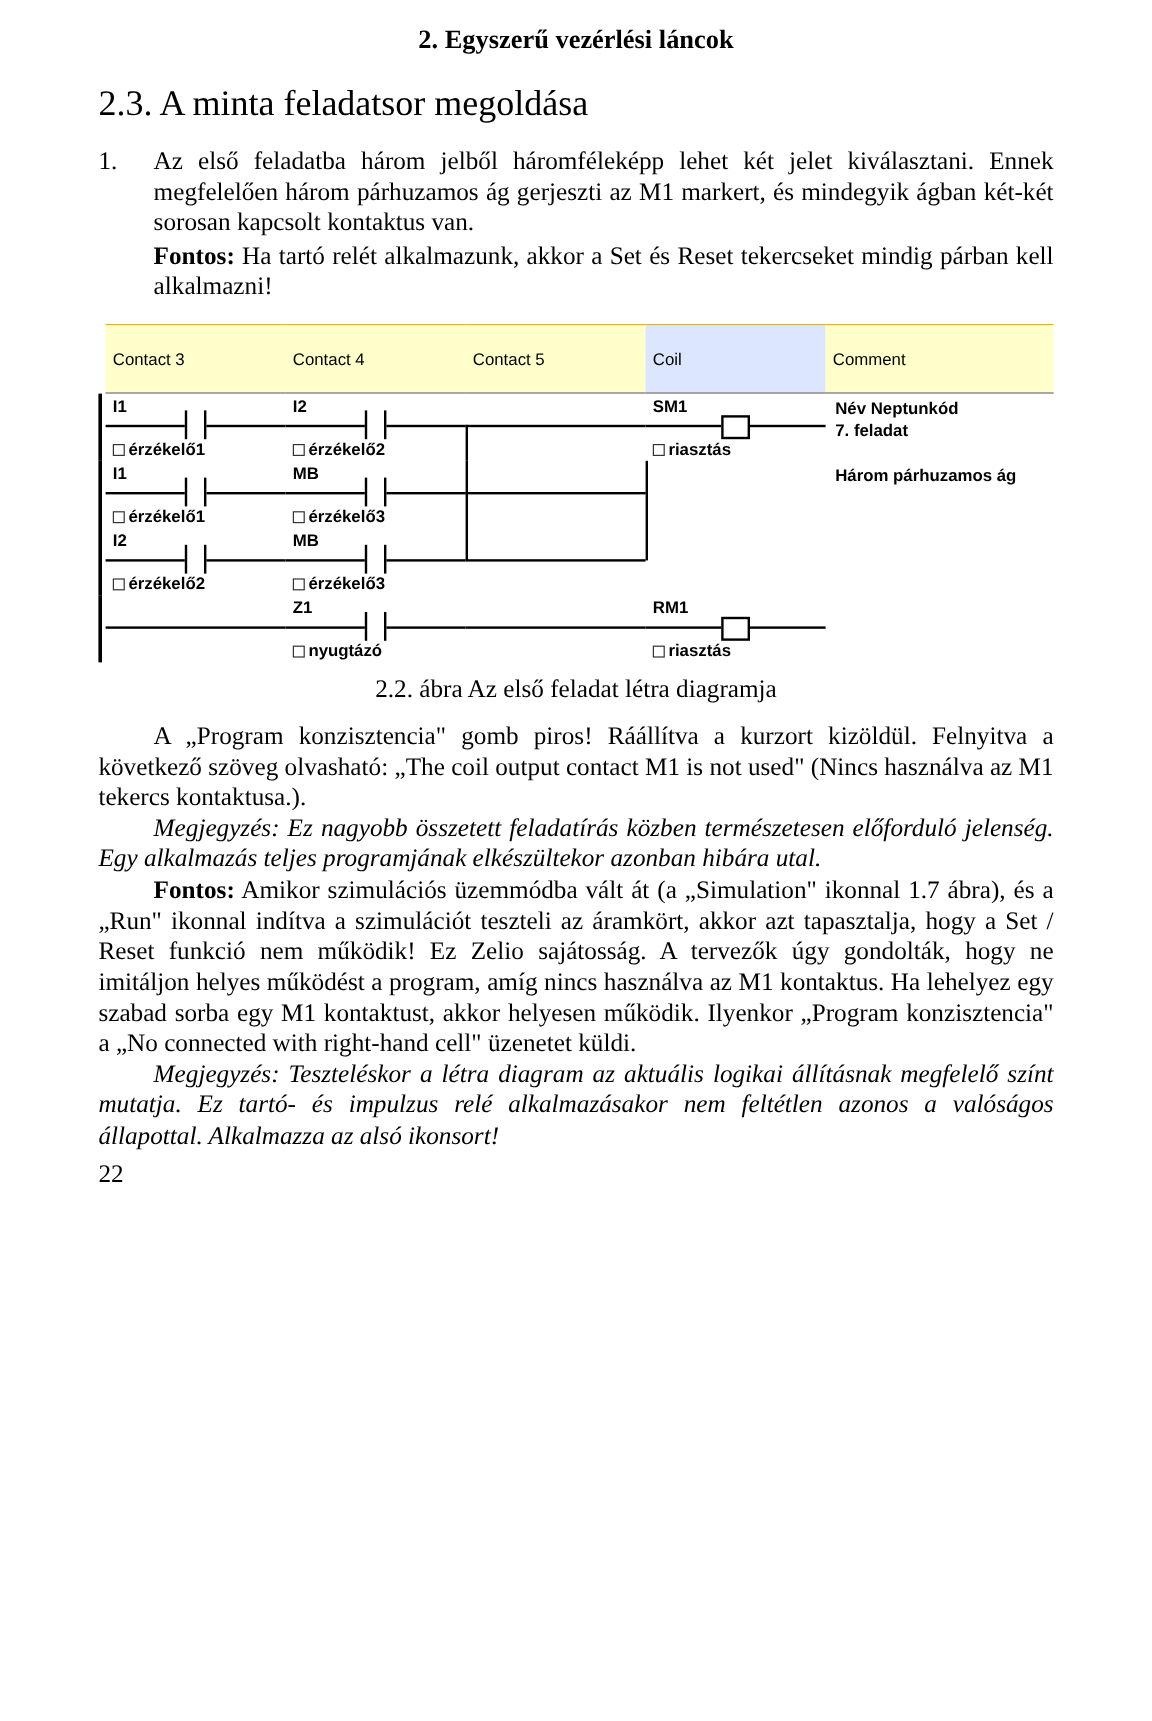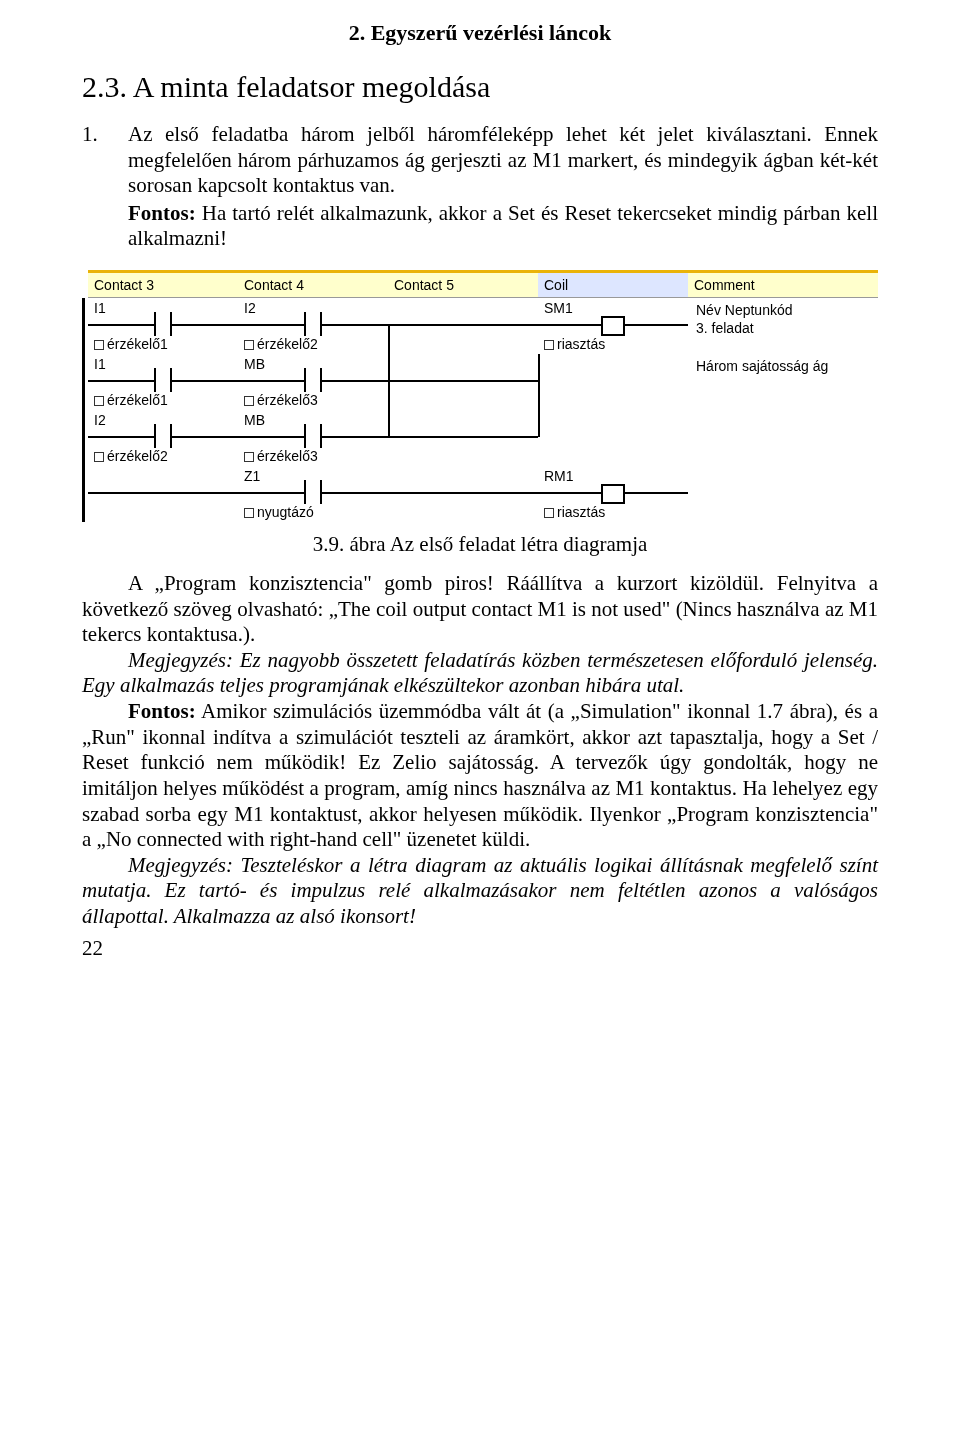--- a/index.html
+++ b/index.html
@@ -56,39 +56,40 @@
   
   .ladder {
     width: 100%;
     border-collapse: collapse;
     font-family: Arial, sans-serif;
     font-size: 14px;
     margin: 18px 0 10px 0;
   }
   .ladder th {
     background: #ffffcc;
-    border-top: 3px solid #eab308;
+    border-top: 1px solid #eab308;
     border-bottom: 1px solid #999;
     text-align: left;
-    padding: 4px 6px;
+    padding: 20px 6px;
     font-weight: normal;
     color: #000;
     font-size: 14px;
   }
   .ladder td {
     border: none;
     padding: 0;
     vertical-align: top;
     height: 56px;
     position: relative;
   }
   .cell {
     width: 100%;
     height: 100%;
     position: relative;
+    font-weight: bold;
   }
   .top-label {
     position: absolute;
     top: 2px;
     left: 6px;
     font-size: 14px;
   }
   .bot-label {
     position: absolute;
     bottom: 2px;
@@ -245,21 +246,21 @@
             <div class="cell">
               <div class="contact-line"></div>
               <div class="coil-box"></div>
               <div class="top-label">SM1</div>
               <div class="bot-label">riasztás</div>
             </div>
           </td>
           <td>
             <div class="cell">
               <div class="comment-text" style="white-space: pre-line;">Név  Neptunkód
-3. feladat</div>
+7. feladat</div>
             </div>
           </td>
         </tr>
         <tr>
           <td style="position: relative; width: 6px;">
             <div class="left-rail"></div>
           </td>
           <td>
             <div class="cell">
               <div class="contact-line"></div>
@@ -288,21 +289,21 @@
             </div>
           </td>
           <td>
             <div class="cell">
               <div class="vjoin" style="top: 0px; height: 27px;"></div>
               <div class="vjoin" style="top: 26px; bottom: 0px; height: auto;"></div>
             </div>
           </td>
           <td>
             <div class="cell">
-              <div class="comment-text" style="white-space: pre-line;">Három sajátosság ág</div>
+              <div class="comment-text" style="white-space: pre-line;">Három párhuzamos ág</div>
             </div>
           </td>
         </tr>
         <tr>
           <td style="position: relative; width: 6px;">
             <div class="left-rail"></div>
           </td>
           <td>
             <div class="cell">
               <div class="contact-line"></div>
@@ -370,21 +371,21 @@
               <div class="bot-label">riasztás</div>
             </div>
           </td>
           <td>
             <div class="cell"></div>
           </td>
         </tr>
       </tbody>
   </table>
 
-  <div class="caption">3.9. ábra Az első feladat létra diagramja</div>
+  <div class="caption">2.2. ábra Az első feladat létra diagramja</div>
 
   <p class="paragraph indent">A „Program konzisztencia" gomb piros! Ráállítva a kurzort kizöldül. Felnyitva a következő szöveg olvasható: „The coil output contact M1 is not used" (Nincs használva az M1 tekercs kontaktusa.).</p>
 
   <p class="paragraph italic indent">Megjegyzés: Ez nagyobb összetett feladatírás közben természetesen előforduló jelenség. Egy alkalmazás teljes programjának elkészültekor azonban hibára utal.</p>
 
   <p class="paragraph indent">
     <span class="bold" style="font-style:normal">Fontos:</span><span> Amikor szimulációs üzemmódba vált át (a „Simulation" ikonnal 1.7 ábra), és a „Run" ikonnal indítva a szimulációt teszteli az áramkört, akkor azt tapasztalja, hogy a Set / Reset funkció nem működik! Ez Zelio sajátosság. A tervezők úgy gondolták, hogy ne imitáljon helyes működést a program, amíg nincs használva az M1 kontaktus. Ha lehelyez egy szabad sorba egy M1 kontaktust, akkor helyesen működik. Ilyenkor „Program konzisztencia" a „No connected with right-hand cell" üzenetet küldi.</span>
   </p>
 
   <p class="paragraph italic indent">Megjegyzés: Teszteléskor a létra diagram az aktuális logikai állításnak megfelelő színt mutatja. Ez tartó- és impulzus relé alkalmazásakor nem feltétlen azonos a valóságos állapottal. Alkalmazza az alsó ikonsort!</p>

